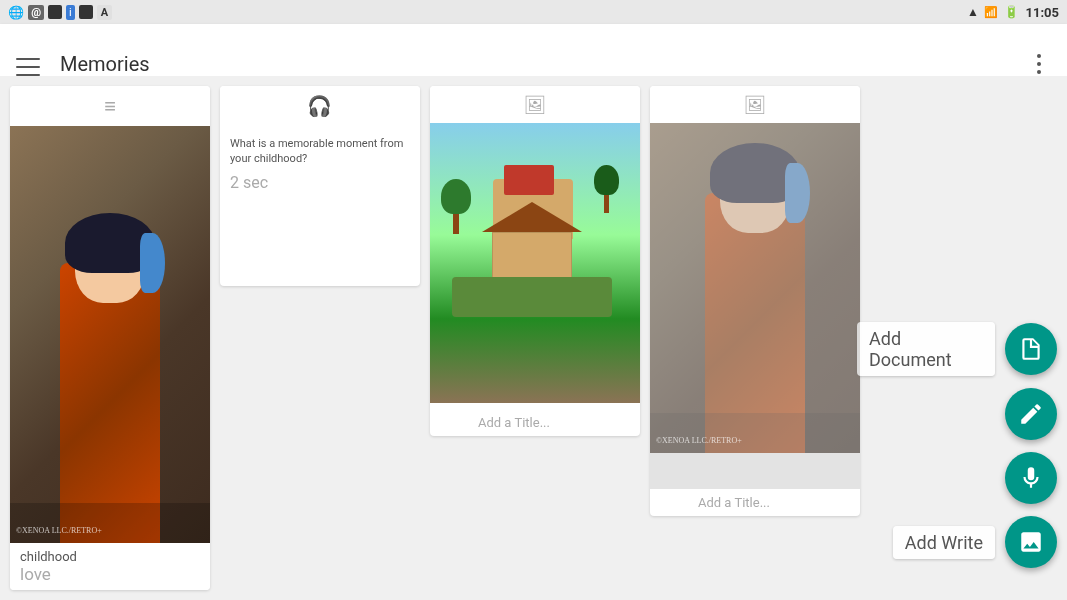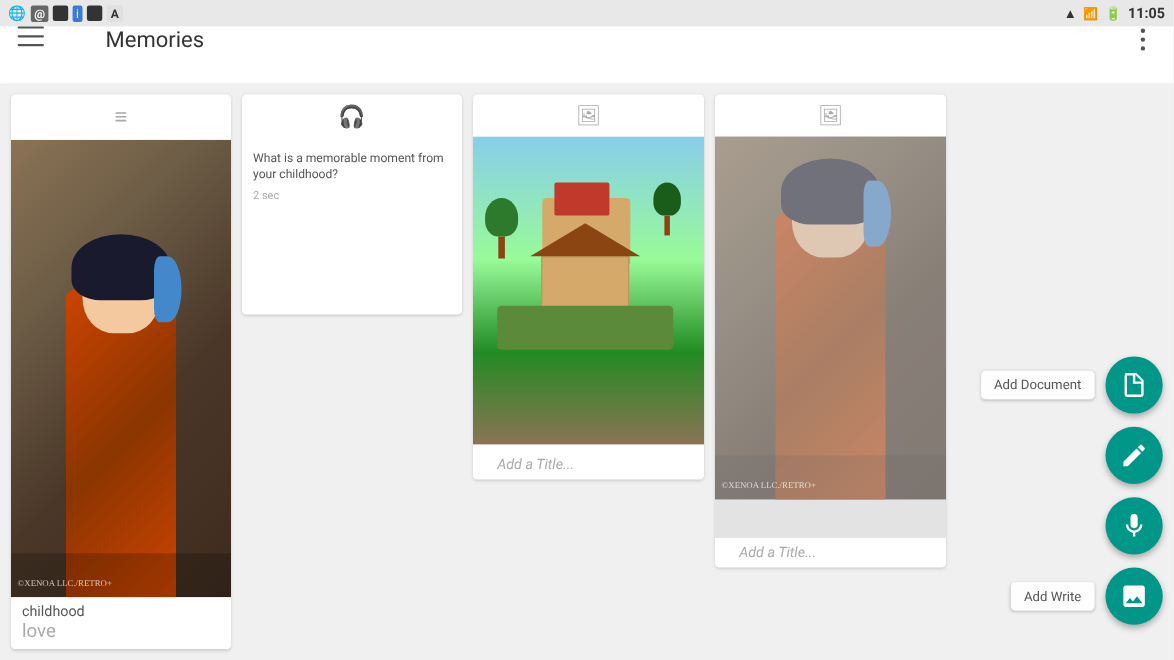--- a/index.html
+++ b/index.html
@@ -36,25 +36,24 @@
       font-weight: bold;
       font-size: 12px;
     }
 
     
     .top-bar {
       width: 100%;
       height: 52px;
       background: #fff;
       display: flex;
-      align-items: flex-start;
+      align-items: flex-end;
       padding: 0 16px;
       box-shadow: 0 1px 3px rgba(0,0,0,0.1);
       position: relative;
-      gap: 36px;
     }
     .menu-icon {
       width: 24px;
       height: 18px;
       display: flex;
       flex-direction: column;
       justify-content: space-between;
       cursor: pointer;
       margin-right: 20px;
     }
@@ -208,36 +207,36 @@
       font-size: 13px;
       color: #555;
     }
     .card-subtitle {
       font-size: 17px;
       color: #aaa;
     }
     .card-add-title {
       font-size: 13px;
       color: #aaa;
-      font-style: italic;
-      padding: 6px 22px;
+      padding: 6px 11px;
+      margin-left: 37px;
     }
 
     .card-text-content {
       padding: 10px;
       flex: 1;
     }
     .card-question {
       font-size: 11px;
       color: #555;
       line-height: 1.4;
       margin-bottom: 6px;
     }
     .card-time {
-      font-size: 10px;
+      font-size: 16px;
       color: #aaa;
     }
 
     
     .fab-container {
       position: absolute;
       right: 10px;
       top: 0;
       bottom: 0;
       width: 200px;
@@ -251,21 +250,21 @@
 
     .fab-item {
       display: flex;
       align-items: center;
       justify-content: flex-end;
       margin-bottom: 12px;
       gap: 10px;
     }
 
     .fab-label {
-      font-size: 12px;
+      font-size: 18px;
       color: #555;
       background: rgba(255,255,255,0.9);
       padding: 6px 12px;
       border-radius: 4px;
       box-shadow: 0 1px 3px rgba(0,0,0,0.2);
     }
 
     .fab-button {
       width: 52px;
       height: 52px;

